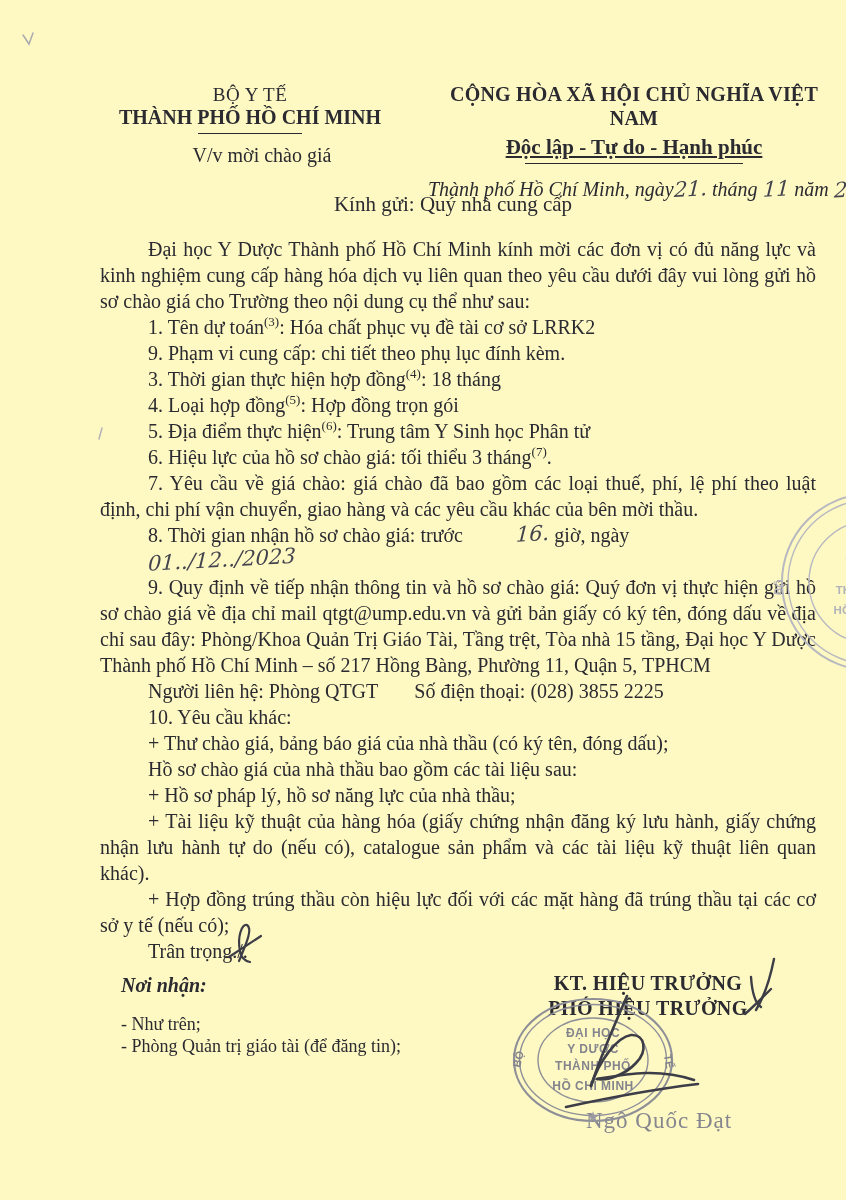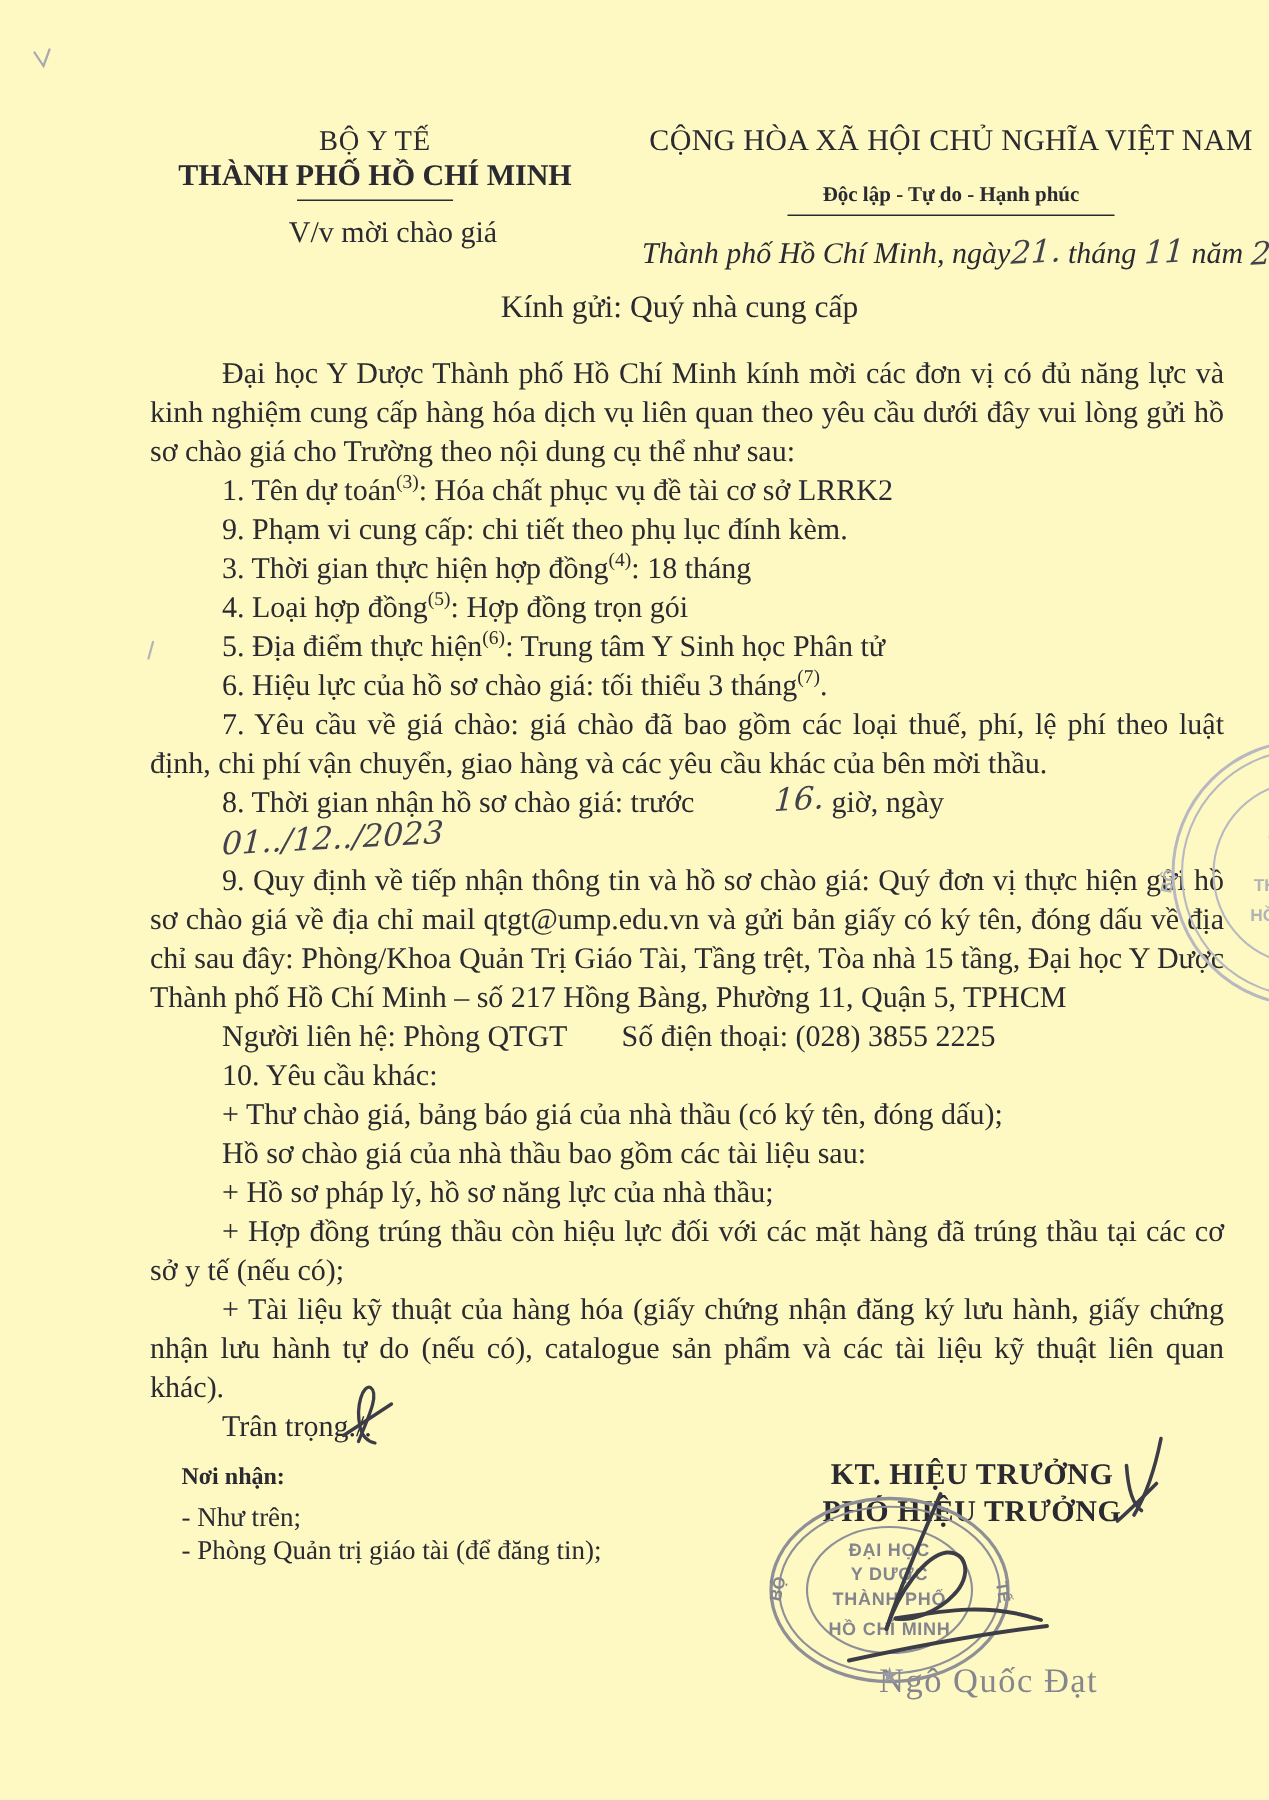--- a/index.html
+++ b/index.html
@@ -9,38 +9,38 @@
     font-family:"Liberation Serif",serif;color:#2a2a30;
   }
   
   .hdr-left{position:absolute;left:115px;top:84px;width:270px;text-align:center;line-height:1.16;}
   .hdr-left .ministry{font-size:19px;letter-spacing:.5px;}
   .hdr-left .org1{font-size:21px;font-weight:700;margin-top:2px;}
   .hdr-left .org2{font-size:20px;font-weight:700;}
   .hdr-left .rule{width:104px;height:0;border-bottom:1.6px solid #2a2a30;margin:4px auto 0;}
   .hdr-left .subject{font-size:20px;margin-top:10px;transform:translateX(12px);}
   .hdr-right{position:absolute;left:428px;top:82px;width:412px;text-align:center;line-height:1.2;}
-  .hdr-right .nat1{font-size:20px;font-weight:400;letter-spacing:.2px;}
-  .hdr-right .nat2{font-size:14px;font-weight:700;margin-top:17px;}
+  .hdr-right .nat1{font-size:20px;font-weight:700;letter-spacing:.2px;}
+  .hdr-right .nat2{font-size:21px;font-weight:700;margin-top:5px;text-decoration:underline;}
   .hdr-right .rule{width:218px;height:0;border-bottom:1.6px solid #2a2a30;margin:3px auto 0;}
   .hdr-right .dateline{font-size:20px;font-style:italic;margin-top:13px;white-space:nowrap;}
   
   .hw{font-family:"DejaVu Serif",serif;font-style:italic;display:inline-block;
       transform:rotate(-3deg) skewX(-6deg);color:#43434e;font-size:21px;line-height:1;}
   
   .salutation{position:absolute;left:100px;top:192px;width:706px;text-align:center;font-size:21px;}
   .doc-body{position:absolute;left:100px;top:236px;width:716px;font-size:20px;line-height:26px;}
   .doc-body p{margin:0;text-indent:48px;}
   .doc-body p.just{text-align:justify;}
   .mt4{margin-top:4px;} .mt6{margin-top:6px;} .mt2{margin-top:2px;}
   sup{font-size:13px;line-height:0;}
   .contact-gap{margin-left:36px;}
   
   .recipients{position:absolute;left:121px;top:974px;font-size:18px;line-height:22px;}
-  .recipients .nn-title{font-size:16px;font-weight:700;margin-bottom:4px;}
+  .recipients .nn-title{font-size:20px;font-weight:700;font-style:italic;margin-bottom:17px;}
   .signer{position:absolute;left:538px;top:971px;width:220px;text-align:center;
           font-weight:700;font-size:20px;line-height:25px;letter-spacing:.4px;}
   .signer-name{position:absolute;left:586px;top:1108px;font-size:23px;color:#86868e;letter-spacing:1px;}
   svg{position:absolute;pointer-events:none;}
   .stamp-main{left:505px;top:990px;}
   .stamp-side{left:770px;top:480px;}
   .ink{left:0;top:0;}
   .stamp-txt{font-family:"Liberation Sans",sans-serif;font-weight:700;}
 </style>
 </head>
@@ -80,22 +80,22 @@
 
     <p class="just mt4">9. Quy định về tiếp nhận thông tin và hồ sơ chào giá: Quý đơn vị thực hiện gửi hồ sơ chào giá về địa chỉ mail qtgt@ump.edu.vn và gửi bản giấy có ký tên, đóng dấu về địa chỉ sau đây: Phòng/Khoa Quản Trị Giáo Tài, Tầng trệt, Tòa nhà 15 tầng, Đại học Y Dược Thành phố Hồ Chí Minh – số 217 Hồng Bàng, Phường 11, Quận 5, TPHCM</p>
 
     <p><span>Người liên hệ: Phòng QTGT</span><span class="contact-gap">Số điện thoại: (028) 3855 2225</span></p>
 
     <p>10. Yêu cầu khác:</p>
     <p class="mt4">+ Thư chào giá, bảng báo giá của nhà thầu (có ký tên, đóng dấu);</p>
 
     <p class="mt4">Hồ sơ chào giá của nhà thầu bao gồm các tài liệu sau:</p>
     <p class="mt4">+ Hồ sơ pháp lý, hồ sơ năng lực của nhà thầu;</p>
+    <p class="just mt2">+ Tài liệu kỹ thuật của hàng hóa (giấy chứng nhận đăng ký lưu hành, giấy chứng nhận lưu hành tự do (nếu có), catalogue sản phẩm và các tài liệu kỹ thuật liên quan khác).</p>
     <p class="just mt2">+ Hợp đồng trúng thầu còn hiệu lực đối với các mặt hàng đã trúng thầu tại các cơ sở y tế (nếu có);</p>
-    <p class="just mt2">+ Tài liệu kỹ thuật của hàng hóa (giấy chứng nhận đăng ký lưu hành, giấy chứng nhận lưu hành tự do (nếu có), catalogue sản phẩm và các tài liệu kỹ thuật liên quan khác).</p>
 
     <p class="mt2">Trân trọng./.</p>
   </div>
 
   <div class="recipients">
     <div class="nn-title">Nơi nhận:</div>
     <div>- Như trên;</div>
     <div>- Phòng Quản trị giáo tài (để đăng tin);</div>
   </div>
 

